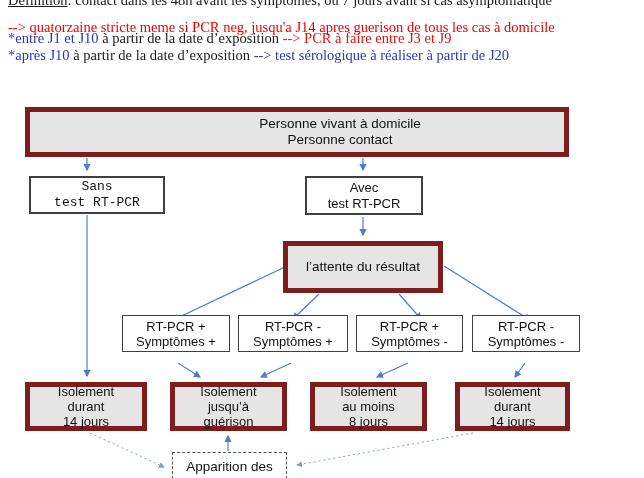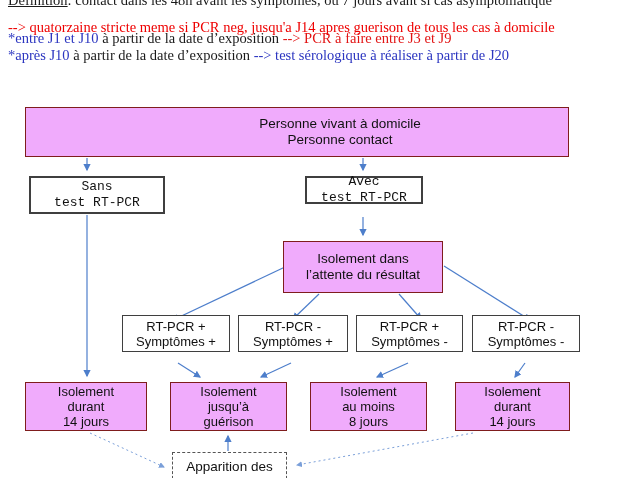--- a/index.html
+++ b/index.html
@@ -14,26 +14,26 @@
   .nl3{top:30px;}
   .nl4{top:47px;}
   .u{text-decoration:underline;}
   .txt-blue{color:#2b35c0;margin-top:8px;}
   .txt-red{color:#e21414;}
   .txt-black{color:#1a1a1a;}
   
   .box{position:absolute;box-sizing:border-box;display:flex;flex-direction:column;
        justify-content:center;align-items:center;text-align:center;color:#111111;
        font-size:13px;line-height:16px;}
-  .gray{background:#f0abfc;border:1px solid #7f1d1d;}
+  .gray{background:#e5e5e5;border:5px solid #7f1d1d;}
   .white{background:#ffffff;border:1.5px solid #3f3f3f;}
   .root-box{left:25px;top:107px;width:544px;height:50px;font-size:13.5px;}
   .root-box .inner{padding-left:86px;}
   .sans-box{left:29px;top:176px;width:136px;height:38px;border-width:2px;font-family:Liberation Mono, monospace;}
-  .avec-box{left:305px;top:176px;width:118px;height:28px;border-width:2px;font-family:Liberation Mono, monospace;}
+  .avec-box{left:305px;top:176px;width:118px;height:39px;border-width:2px;}
   .attente-box{left:283px;top:241px;width:160px;height:52px;font-size:13.5px;}
   .res{top:315px;height:37px;line-height:15px;}
   .res1{left:122px;width:108px;}
   .res2{left:238px;width:110px;}
   .res3{left:356px;width:107px;}
   .res4{left:472px;width:108px;}
   .out{top:382px;height:49px;line-height:15px;text-align:center;}
   .out1{left:25px;width:122px;}
   .out2{left:170px;width:117px;}
   .out3{left:310px;width:117px;}
@@ -95,21 +95,20 @@
     <div>Sans</div>
     <div>test RT-PCR</div>
   </div>
 
   <div class="box white avec-box">
     <div>Avec</div>
     <div>test RT-PCR</div>
   </div>
 
   <div class="box gray attente-box">
-    <div>Isolement dans</div>
     <div>l’attente du résultat</div>
   </div>
 
   <div class="box white res res1">
     <div>RT-PCR +</div>
     <div>Symptômes +</div>
   </div>
   <div class="box white res res2">
     <div>RT-PCR -</div>
     <div>Symptômes +</div>

